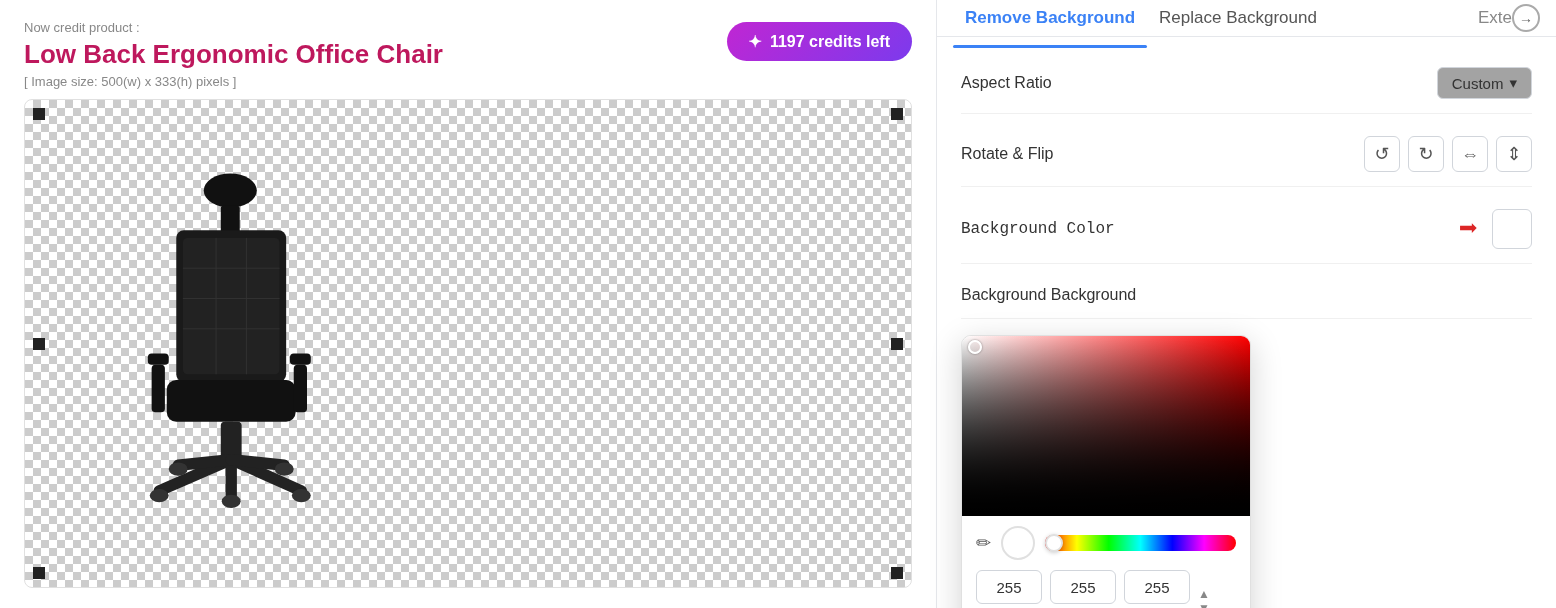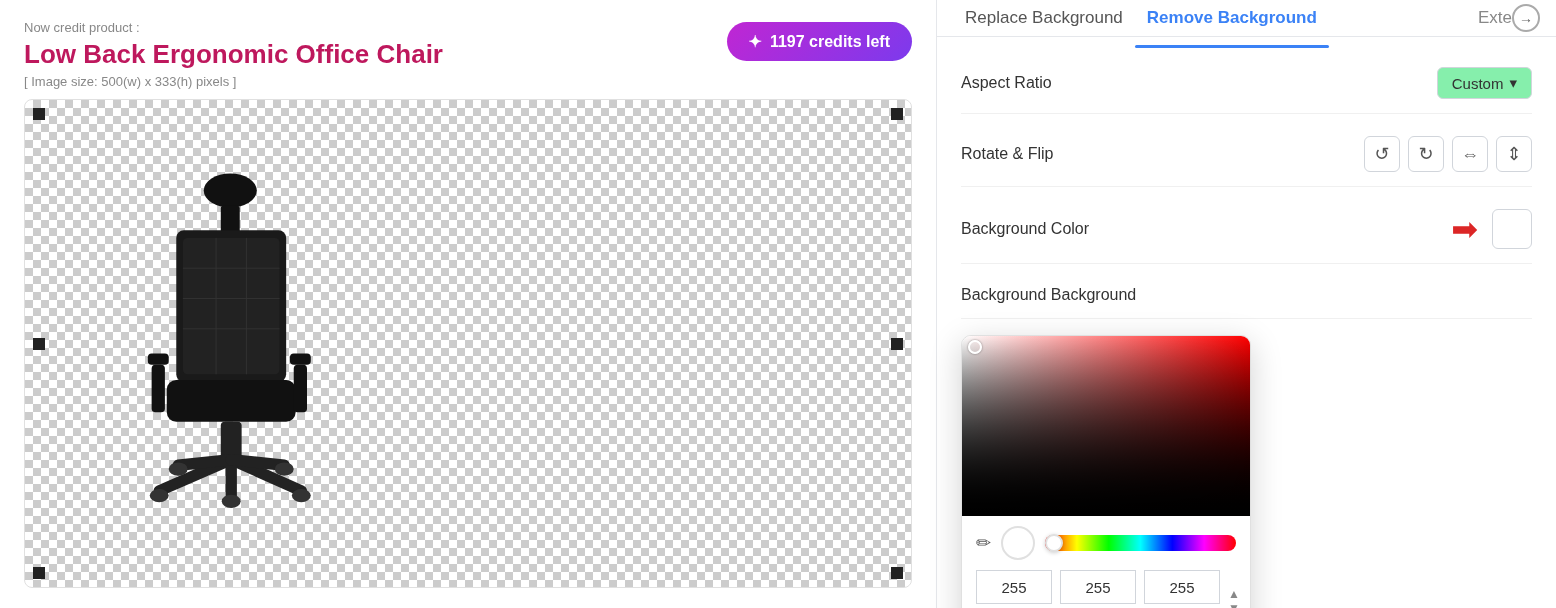--- a/index.html
+++ b/index.html
@@ -206,21 +206,21 @@
       gap: 8px;
     }
 
     
     .custom-dropdown {
       border: 1px solid #d1d5db;
       border-radius: 6px;
       padding: 6px 14px;
       font-size: 15px;
       color: #333;
-      background: #86efac;
+      background: #a3a3a3;
       cursor: pointer;
       display: flex;
       align-items: center;
       gap: 6px;
     }
 
     
     .icon-btn {
       width: 36px;
       height: 36px;
@@ -345,24 +345,24 @@
     }
 
     .rgb-input-group {
       display: flex;
       flex-direction: column;
       align-items: center;
       gap: 4px;
     }
 
     .rgb-input {
-      width: 76px;
+      width: 66px;
       height: 34px;
       border: 1px solid #d1d5db;
-      border-radius: 0;
+      border-radius: 6px;
       text-align: center;
       font-size: 15px;
       color: #333;
     }
 
     .rgb-label {
       font-size: 12px;
       color: #888;
     }
 
@@ -441,25 +441,25 @@
         <ellipse cx="192" cy="322" rx="10" ry="7" fill="#333"></ellipse>
         <ellipse cx="210" cy="350" rx="10" ry="7" fill="#333"></ellipse>
       </svg>
     </div>
   </div>
 </div>
 
 <div class="right-panel">
 
   <div class="tabs">
+    <div class="tab active">
+      <span>Remove Background</span>
+    </div>
     <div class="tab">
       <span>Replace Background</span>
-    </div>
-    <div class="tab active">
-      <span>Remove Background</span>
     </div>
     <div class="tab-extend">
       <span>Exte</span>
       <div class="arrow-circle">→</div>
     </div>
   </div>
 
   <div class="settings-area">
 
     <div class="setting-row">
@@ -483,21 +483,21 @@
         </button>
         <button class="icon-btn">
           <span>⇔</span>
         </button>
         <button class="icon-btn">
           <span>⇕</span>
         </button>
       </div>
     </div>
 
-    <div class="setting-row" style="position:relative;">
+    <div class="setting-row" style="position:relative;font-family:Liberation Mono, monospace;">
       <span class="setting-label">Background Color</span>
       <div class="setting-controls">
         <span class="red-arrow">➡</span>
         <div class="color-swatch"></div>
       </div>
     </div>
 
     <div class="setting-row">
       <span class="setting-label">Background Background</span>
     </div>

